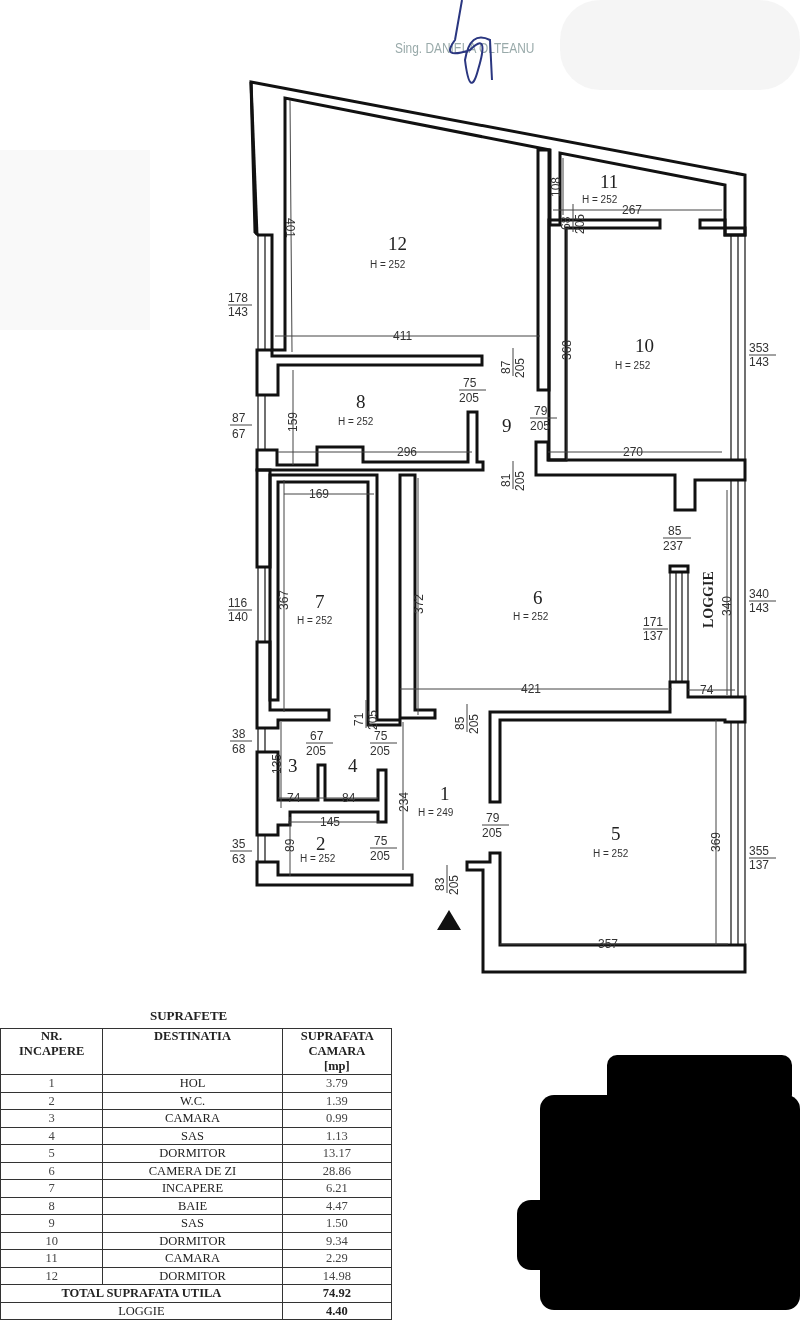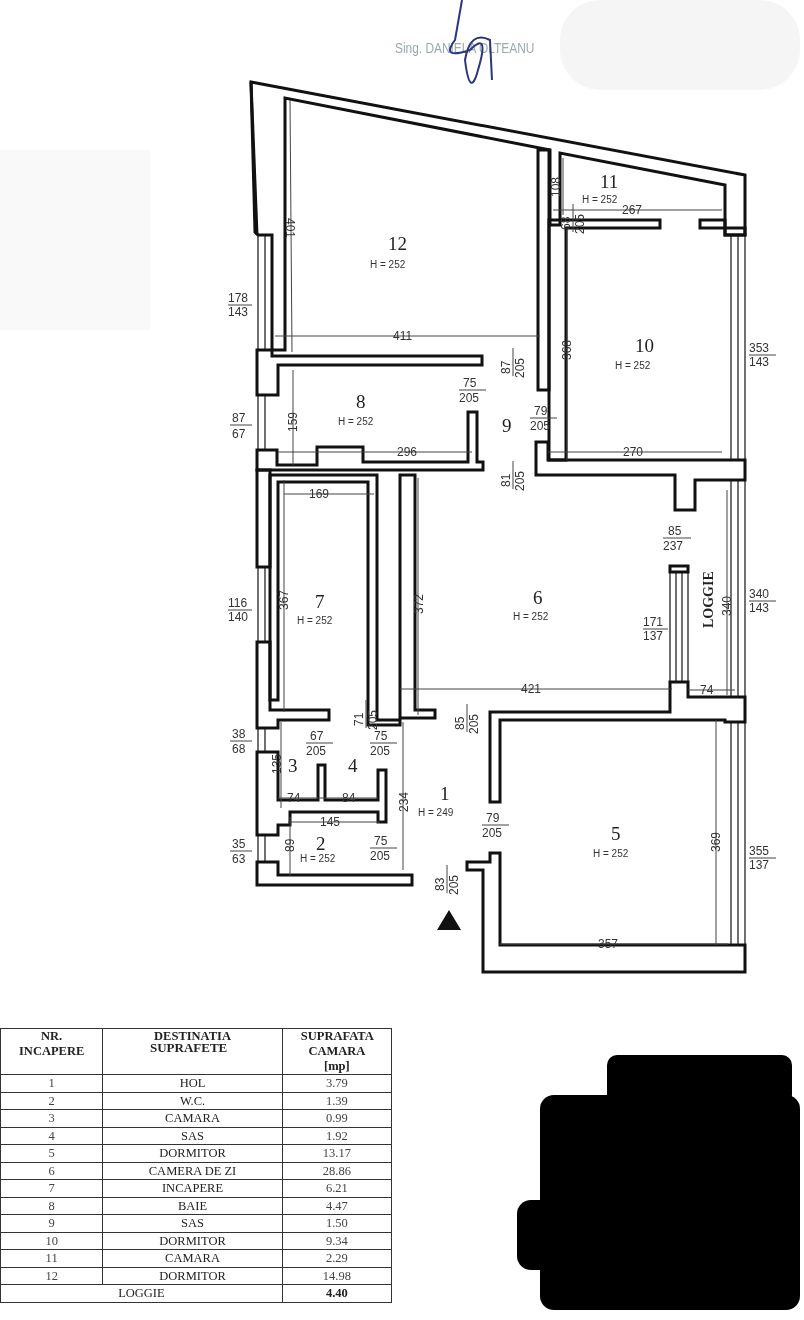--- a/index.html
+++ b/index.html
@@ -8,21 +8,21 @@
   .wall{fill:none;stroke:#111;stroke-width:3;}
   .wallthin{fill:none;stroke:#111;stroke-width:1.2;}
   .dim{stroke:#444;stroke-width:1;fill:none;}
   .txt{font-family:"Liberation Sans",sans-serif;fill:#333;}
   .rn{font-family:"Liberation Serif",serif;font-size:19px;fill:#222;}
   .h{font-size:10px;}
   .d{font-size:12px;}
   .frac{font-size:12px;}
   .faint{fill:#cfcfcf;}
   .sig{position:absolute;left:395px;top:40px;font-size:14px;color:#9aa;font-family:"Liberation Sans",sans-serif;transform:scaleX(0.85);transform-origin:left;}
-  .table-title{position:absolute;left:150px;top:1040px;font-family:"Liberation Serif",serif;font-weight:bold;font-size:13px;}
+  .table-title{position:absolute;left:150px;top:1008px;font-family:"Liberation Serif",serif;font-weight:bold;font-size:13px;}
   table.surf{position:absolute;left:0;top:1028px;width:392px;border-collapse:collapse;font-family:"Liberation Serif",serif;font-size:12.5px;}
   table.surf th,table.surf td{border:1px solid #333;padding:0 18px;text-align:center;line-height:16.5px;}
   table.surf th{font-weight:bold;font-size:12.5px;line-height:15px;vertical-align:top;}
   table.surf td.num{color:#444;}
   table.surf tr.total td{font-weight:bold;}
   .redact{position:absolute;background:#000;}
 </style>
 </head>
 <body>
 
@@ -315,21 +315,21 @@
         <td class="num">1.39</td>
       </tr>
       <tr>
         <td class="num">3</td>
         <td>CAMARA</td>
         <td class="num">0.99</td>
       </tr>
       <tr>
         <td class="num">4</td>
         <td>SAS</td>
-        <td class="num">1.92</td>
+        <td class="num">1.13</td>
       </tr>
       <tr>
         <td class="num">5</td>
         <td>DORMITOR</td>
         <td class="num">13.17</td>
       </tr>
       <tr>
         <td class="num">6</td>
         <td>CAMERA DE ZI</td>
         <td class="num">28.86</td>
@@ -359,20 +359,24 @@
         <td>CAMARA</td>
         <td class="num">2.29</td>
       </tr>
       <tr>
         <td class="num">12</td>
         <td>DORMITOR</td>
         <td class="num">14.98</td>
       </tr>
     </tbody>
   <tfoot>
+    <tr class="total">
+      <td colspan="2">TOTAL SUPRAFATA UTILA</td>
+      <td>74.92</td>
+    </tr>
     <tr>
       <td colspan="2">LOGGIE</td>
       <td style="font-weight:bold">4.40</td>
     </tr>
   </tfoot>
 </table>
 
 <div class="redact" style="left:540px;top:1095px;width:260px;height:215px;border-radius:14px;"></div>
 <div class="redact" style="left:607px;top:1055px;width:185px;height:50px;border-radius:10px;"></div>
 <div class="redact" style="left:517px;top:1200px;width:60px;height:70px;border-radius:14px;"></div>

